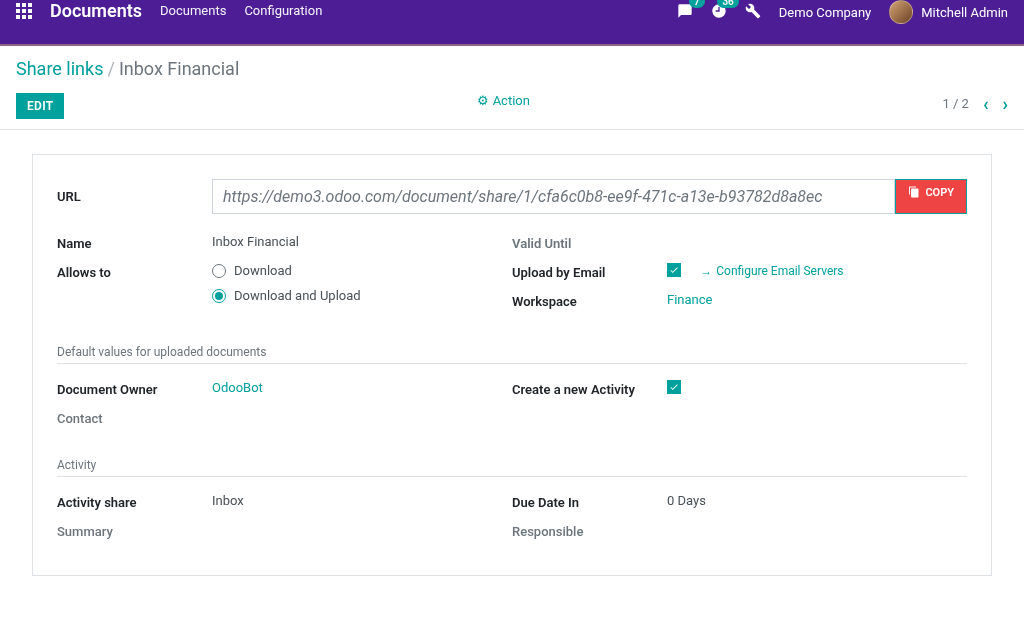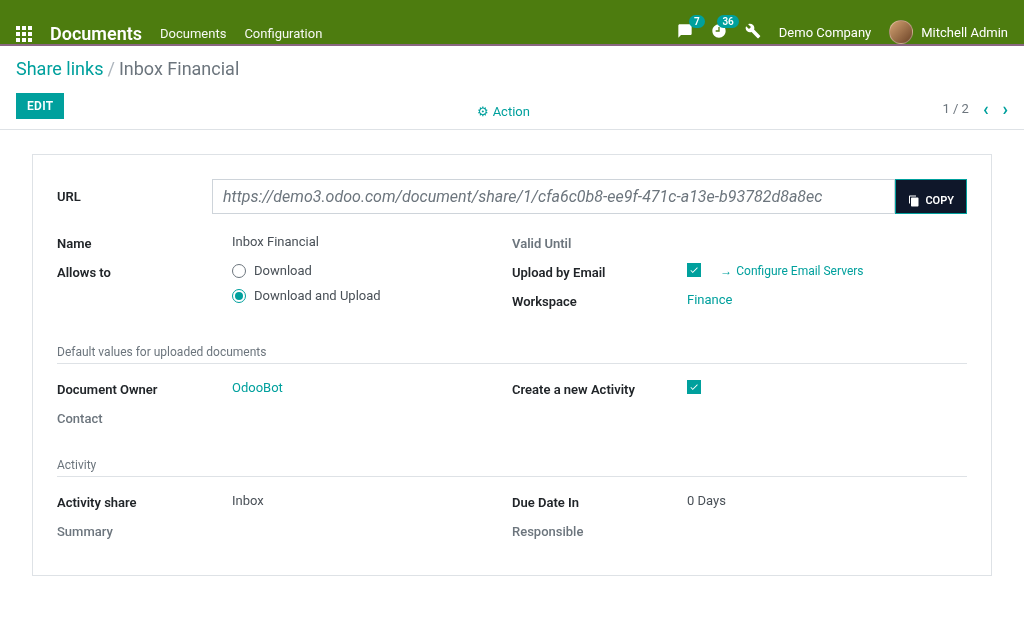--- a/index.html
+++ b/index.html
@@ -7,24 +7,24 @@
       margin: 0;
       padding: 0;
       font-family: -apple-system, BlinkMacSystemFont, "Segoe UI", Roboto, "Helvetica Neue", sans-serif;
     }
     body {
       background: #fff;
       color: #212529;
       font-size: 13px;
     }
     .topnav {
-      background: #4d7c0f;
+      background: #4c1d95;
       height: 46px;
       display: flex;
-      align-items: flex-end;
+      align-items: flex-start;
       padding: 0 16px;
       color: #fff;
       border-bottom: 2px solid #8a6682;
     }
     .topnav-left {
       display: flex;
       align-items: center;
       gap: 18px;
     }
     .apps-icon {
@@ -107,21 +107,21 @@
       cursor: pointer;
     }
     .breadcrumb-sep {
       color: #adb5bd;
     }
     .breadcrumb-current {
       color: #6c757d;
     }
     .cp-bottom {
       display: flex;
-      align-items: flex-end;
+      align-items: flex-start;
     }
     .btn-edit {
       background: #00A09D;
       color: #fff;
       border: 1px solid #00A09D;
       padding: 5px 10px;
       font-size: 12px;
       font-weight: 600;
       cursor: pointer;
       letter-spacing: 0.3px;
@@ -176,45 +176,45 @@
     .url-input {
       flex: 1;
       border: 1px solid #ced4da;
       padding: 7px 10px;
       font-size: 16px;
       font-style: italic;
       color: #6c757d;
       cursor: text;
     }
     .copy-btn {
-      background: #0f172a;
+      background: #ef4444;
       color: #fff;
       border: 1px solid #00A09D;
       padding: 6px 12px;
       font-size: 11px;
       font-weight: 600;
       cursor: pointer;
       display: flex;
-      align-items: flex-end;
+      align-items: flex-start;
       gap: 5px;
     }
     .two-col {
       display: flex;
       gap: 0;
     }
     .col {
       flex: 1;
     }
     .field-row {
       display: flex;
       margin-bottom: 12px;
       align-items: flex-start;
     }
     .field-label {
-      width: 175px;
+      width: 155px;
       font-weight: 600;
       font-size: 13px;
       color: #212529;
       padding-top: 2px;
     }
     .field-label.muted {
       color: #6c757d;
       font-weight: 500;
     }
     .field-value {

